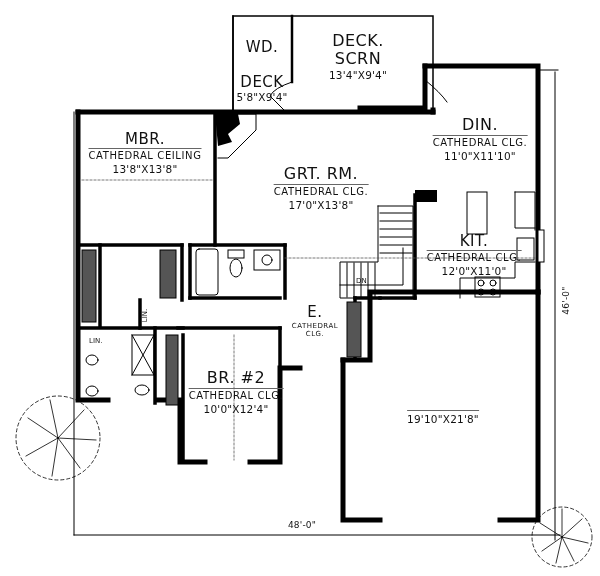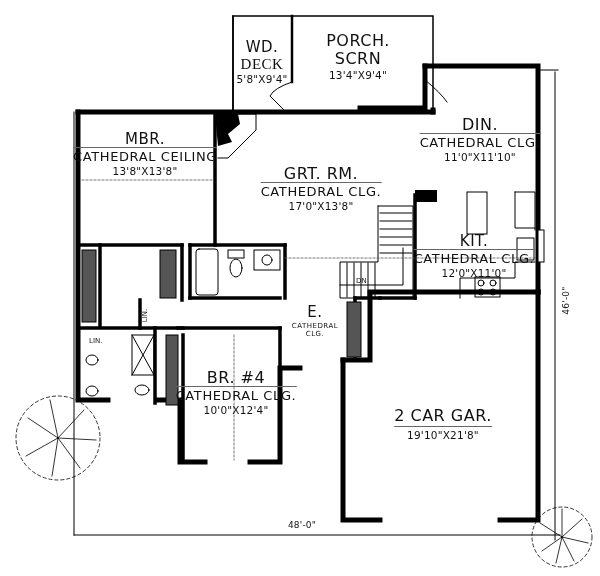--- a/index.html
+++ b/index.html
@@ -1,21 +1,21 @@
 <!DOCTYPE html>
 <html><head>
 <meta charset="utf-8">
 <style>
   html,body{margin:0;padding:0;background:#fff;}
   body{width:600px;height:576px;overflow:hidden;position:relative;font-family:"DejaVu Sans",sans-serif;}
   #plan{position:absolute;left:0;top:0;width:600px;height:576px;}
   .lbl{position:absolute;text-align:center;color:#111;line-height:1;white-space:nowrap;transform:translateX(-50%);}
   .room{font-family:"DejaVu Sans",sans-serif;font-size:15px;letter-spacing:0.5px;}
   .room.big{font-size:16px;}
-  .sub{font-size:13px;letter-spacing:0.6px;border-top:1px solid #666;padding-top:2px;display:inline-block;}
+  .sub{font-size:10px;letter-spacing:0.6px;border-top:1px solid #666;padding-top:2px;display:inline-block;}
   .dim{font-size:10.5px;letter-spacing:0.2px;}
   .tiny{font-size:7px;}
   .rot{transform:translateX(-50%) rotate(-90deg);}
 </style>
 </head>
 <body>
 
 <svg id="plan" viewBox="0 0 600 576" xmlns="http://www.w3.org/2000/svg">
   <g fill="none" stroke="#000" stroke-linecap="square">
 
@@ -139,26 +139,26 @@
     </g>
     <g stroke-width="0.8">
       <circle cx="562" cy="537" r="30" stroke-dasharray="3,3"></circle>
       <path d="M562 537 l-22 -14 M562 537 l-20 14 M562 537 l0 -28 M562 537 l20 -18 M562 537 l26 6 M562 537 l12 24 M562 537 l-6 26"></path>
     </g>
   </g>
 </svg>
 
 <div class="lbl room" style="left:262px;top:40px;">
   <div>WD.</div>
-  <div style="margin-top:2px;font-family:Liberation Serif, serif;">DECK</div>
+  <div style="margin-top:20px;">DECK</div>
   <div class="dim" style="margin-top:2px;">5'8"X9'4"</div>
 </div>
 
 <div class="lbl room big" style="left:358px;top:33px;">
-  <div>PORCH.</div>
+  <div>DECK.</div>
   <div style="margin-top:2px;">SCRN</div>
   <div class="dim" style="margin-top:3px;">13'4"X9'4"</div>
 </div>
 
 <div class="lbl room" style="left:145px;top:132px;">
   <div>MBR.</div>
   <div class="sub">CATHEDRAL CEILING</div>
   <div class="dim" style="margin-top:2px;">13'8"X13'8"</div>
 </div>
 
@@ -180,27 +180,26 @@
   <div class="dim" style="margin-top:2px;">12'0"X11'0"</div>
 </div>
 
 <div class="lbl room" style="left:315px;top:305px;">
   <div>E.</div>
   <div class="tiny" style="margin-top:3px;">CATHEDRAL</div>
   <div class="tiny" style="margin-top:1px;">CLG.</div>
 </div>
 
 <div class="lbl room big" style="left:236px;top:370px;">
-  <div>BR. #4</div>
+  <div>BR. #2</div>
   <div class="sub">CATHEDRAL CLG.</div>
   <div class="dim" style="margin-top:2px;">10'0"X12'4"</div>
 </div>
 
 <div class="lbl room big" style="left:443px;top:408px;">
-  <div>2 CAR GAR.</div>
   <div class="dim" style="border-top:1px solid #666;padding-top:3px;margin-top:2px;">19'10"X21'8"</div>
 </div>
 
 <div class="lbl tiny" style="left:89px;top:338px;transform:none;">LIN.</div>
 <div class="lbl tiny rot" style="left:145px;top:312px;">LIN.</div>
 <div class="lbl tiny" style="left:340px;top:278px;transform:none;padding-left:16px;">DN</div>
 
 <div class="lbl dim" style="left:302px;top:521px;font-size:9px;">48'-0"</div>
 <div class="lbl dim rot" style="left:566px;top:296px;font-size:9px;">46'-0"</div>
 

